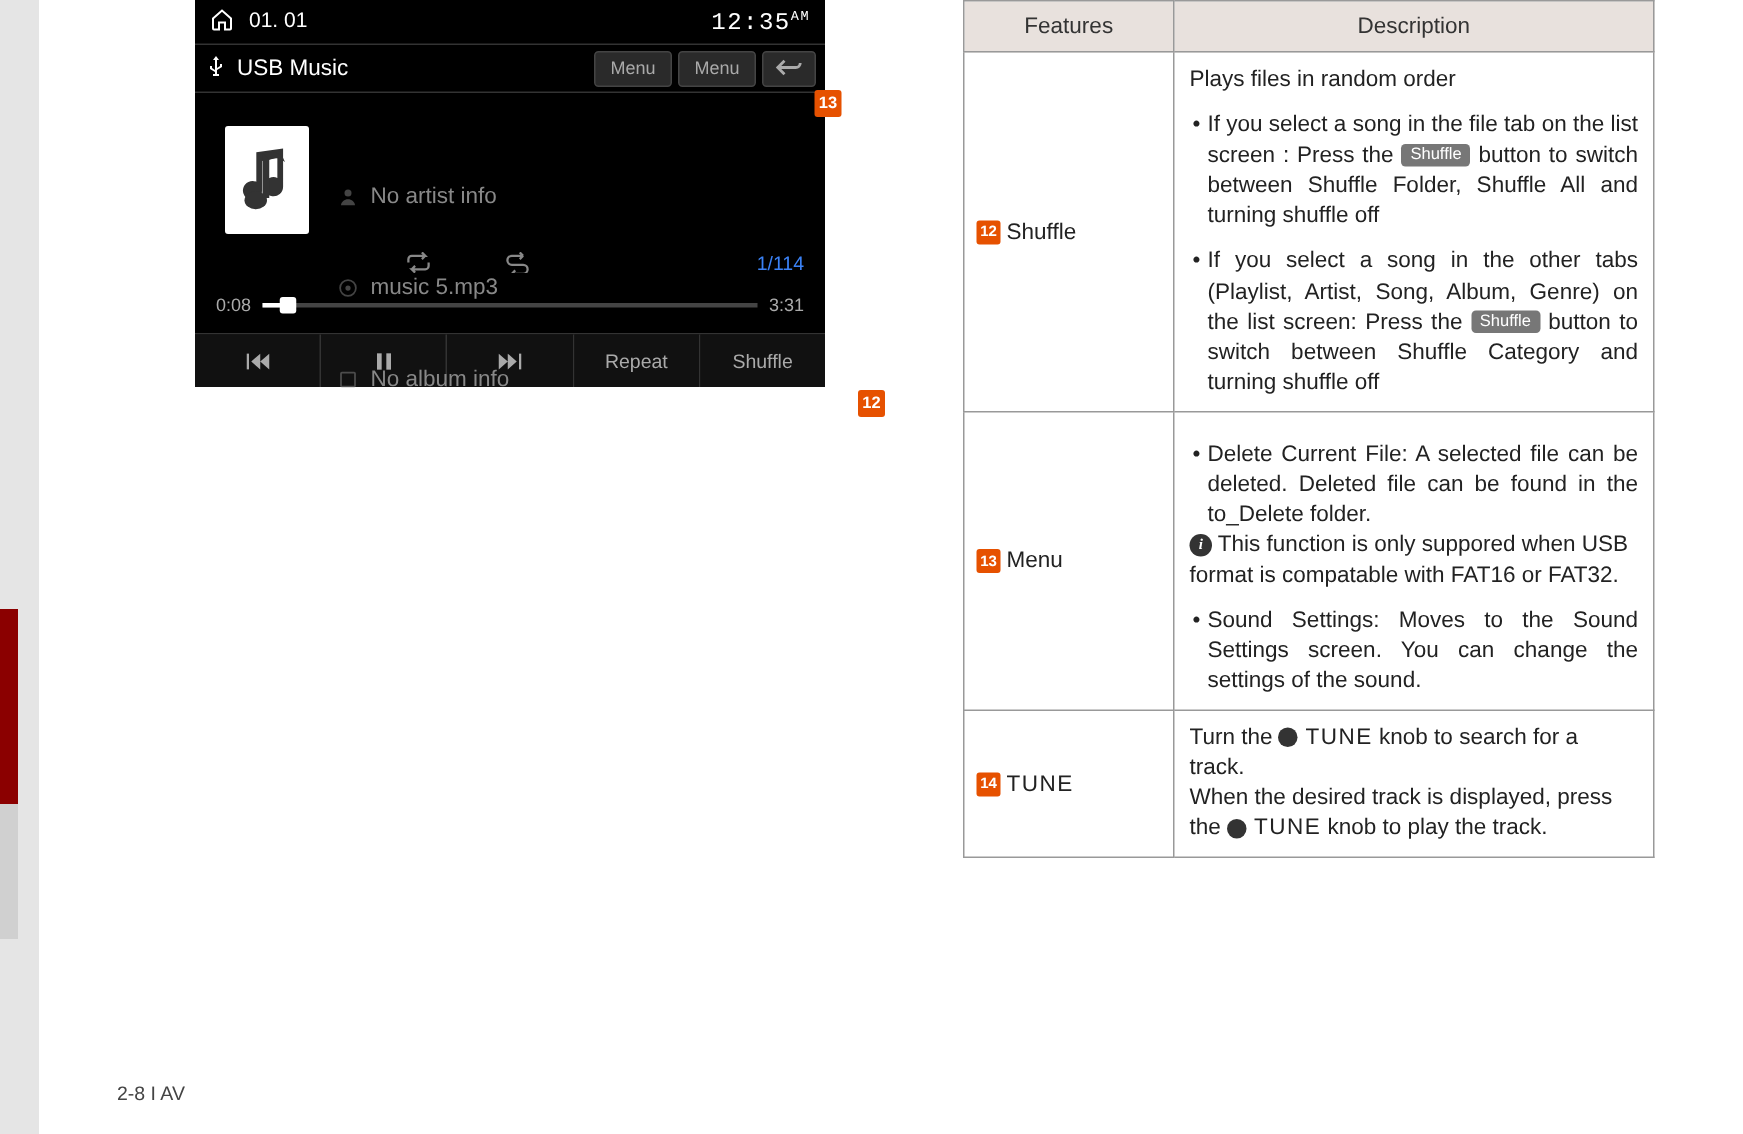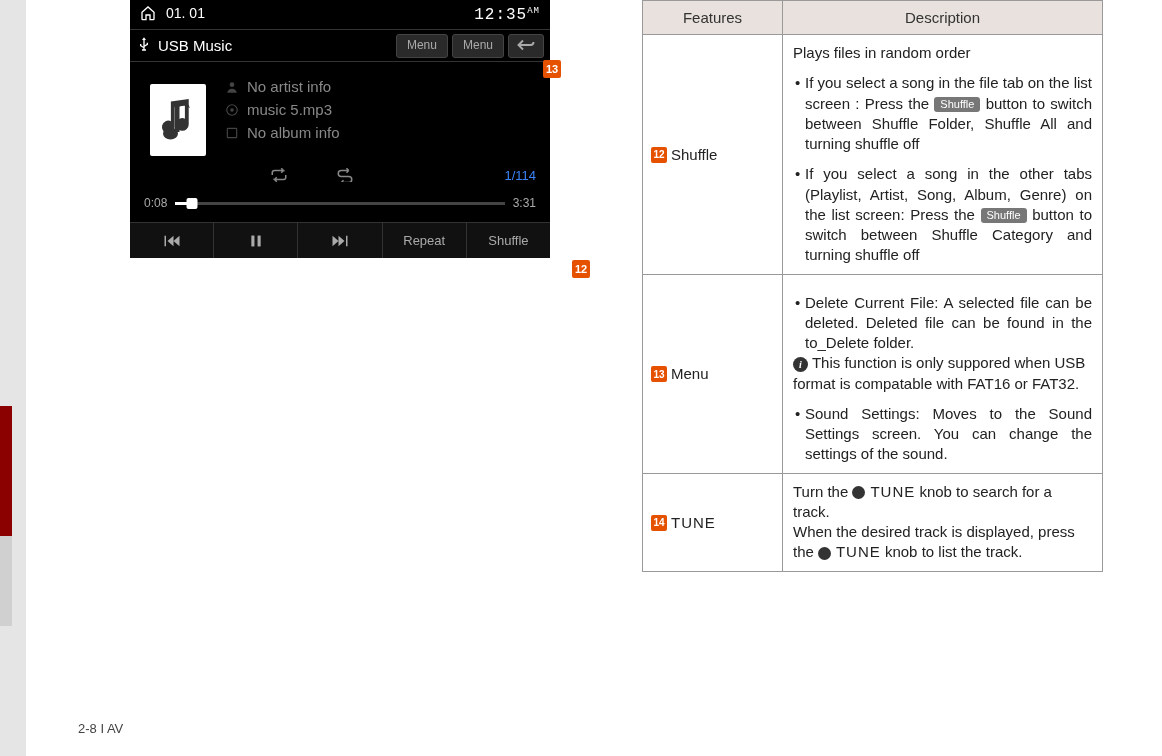--- a/index.html
+++ b/index.html
@@ -126,20 +126,21 @@
       top: 16px;
       color: #888;
       font-family: 'Trebuchet MS', sans-serif;
       font-size: 15px;
     }
     .ss-info-row {
       display: flex;
       align-items: center;
       gap: 8px;
       margin-bottom: 6px;
+      margin-top: 44px;
     }
     .ss-icon-tiny { width: 14px; height: 14px; opacity: 0.5; }
     .ss-controls-icons {
       position: absolute;
       left: 140px;
       top: 106px;
       display: flex;
       gap: 48px;
       color: #888;
       font-size: 14px;
@@ -483,21 +484,21 @@
     </tr>
     <tr>
       <td>
         <span class="feat-label">
           <span class="num-badge">14</span>
           <span class="tune-lbl">TUNE</span>
         </span>
       </td>
       <td class="desc">
         <div><span>Turn the </span><span class="knob-dot"></span><span class="tune-lbl"> TUNE</span><span> knob to search for a track.</span></div>
-        <div><span>When the desired track is displayed, press the </span><span class="knob-dot"></span><span class="tune-lbl"> TUNE</span><span> knob to list the track.</span></div>
+        <div><span>When the desired track is displayed, press the </span><span class="knob-dot"></span><span class="tune-lbl"> TUNE</span><span> knob to play the track.</span></div>
       </td>
     </tr>
   </tbody>
     </table>
 
 </div>
 
 <div class="page-num">2-8 I AV</div>
 
 </body></html>

